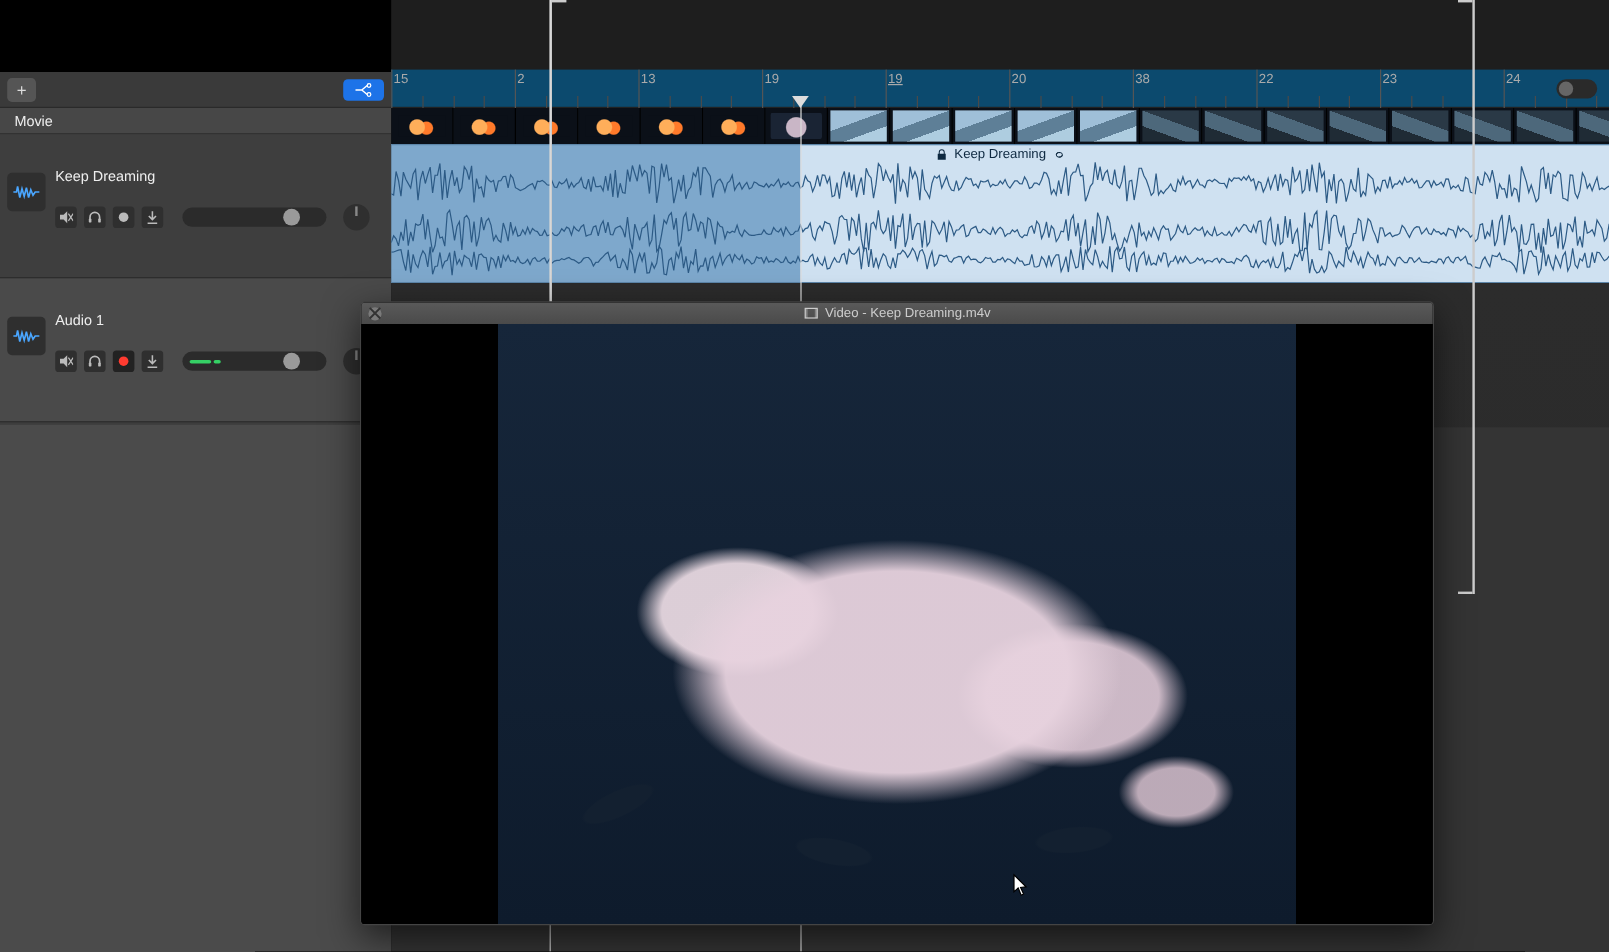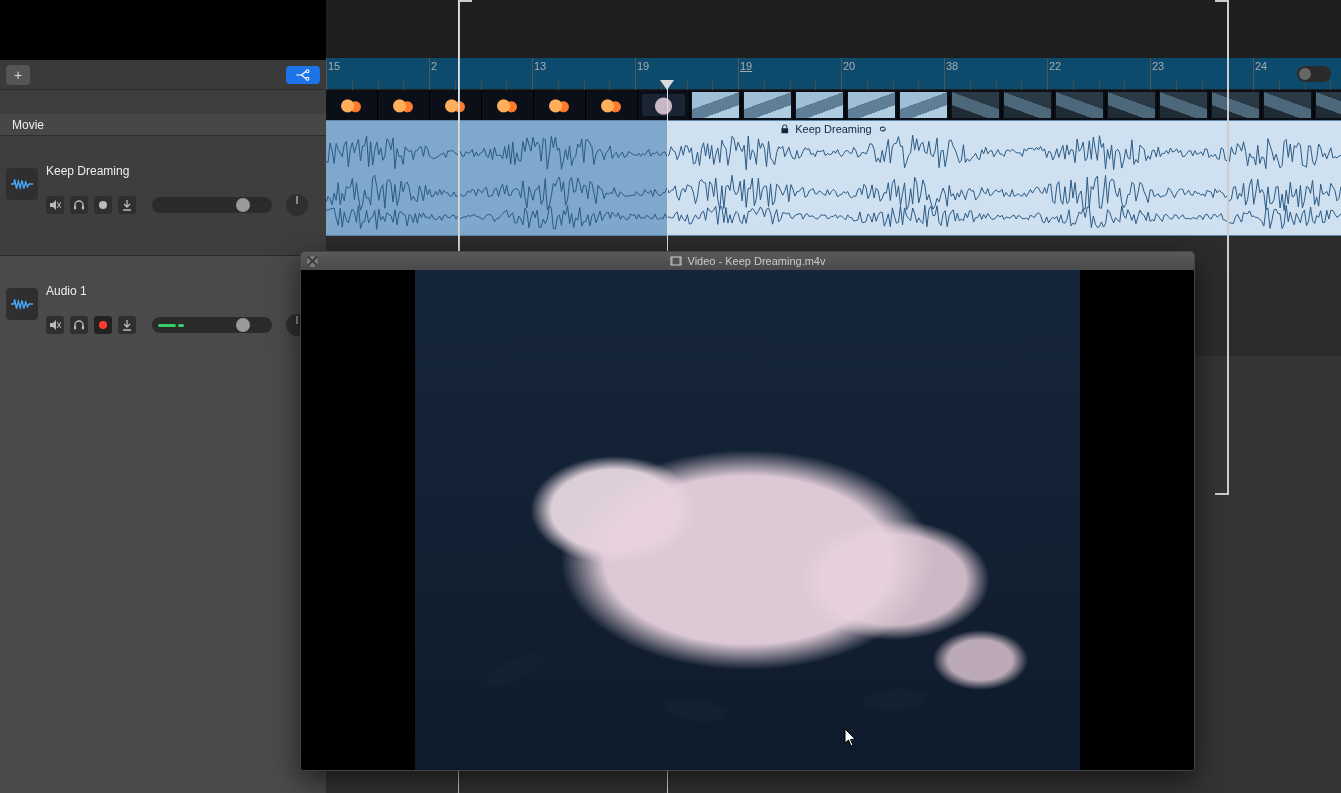--- a/index.html
+++ b/index.html
@@ -24,21 +24,21 @@
     background:#555; display:flex; align-items:center; justify-content:center;
     color:#ddd; font-size:14px; line-height:14px;
   }
   .edit-toggle {
     margin-left:auto; width:34px; height:18px; border-radius:4px;
     background:#1d73e8; display:flex; align-items:center; justify-content:center;
   }
   .edit-toggle svg { width:18px; height:12px; fill:#fff; }
   .movie-header {
     height:22px; background:#474747; border-bottom:1px solid #2d2d2d;
-    display:flex; align-items:center; padding:0 12px; font-size:12px; color:#eee;margin-top:24px;
+    display:flex; align-items:center; padding:0 12px; font-size:12px; color:#eee;
   }
 
   .track {
     height:120px; border-bottom:1px solid #2a2a2a;
     display:flex; align-items:flex-start; padding:14px 10px 0 6px;
     background:#3e3e3e;
   }
   .track.recording { background:#4a4a4a; }
   .track-icon {
     width:32px; height:32px; border-radius:4px;

